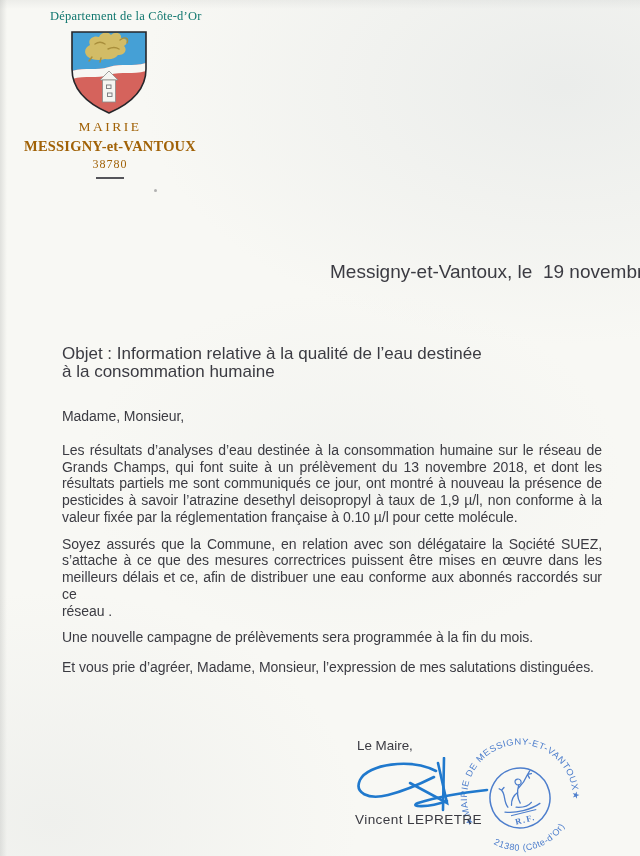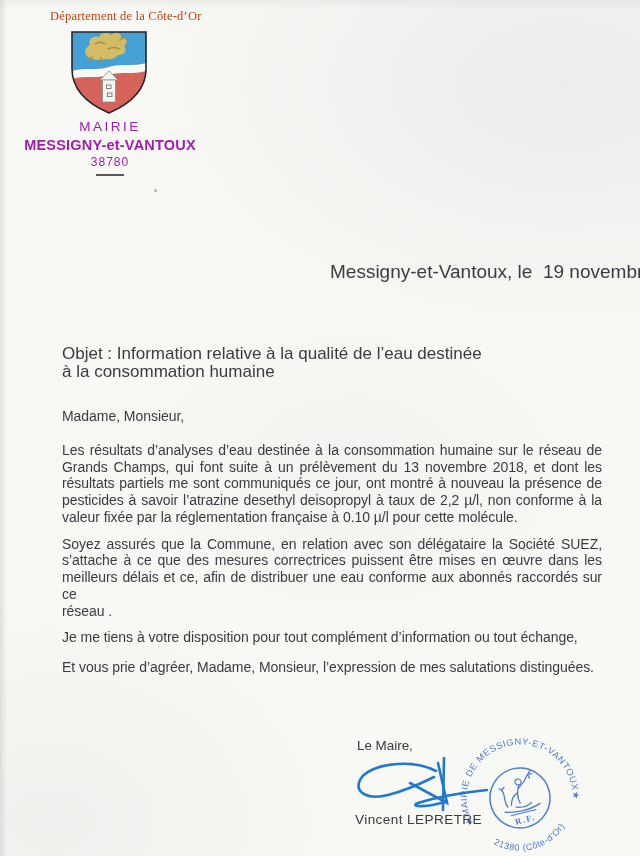--- a/index.html
+++ b/index.html
@@ -10,23 +10,23 @@
       radial-gradient(120% 55% at 88% 10%, rgba(205,211,214,.30), rgba(205,211,214,0) 55%),
       radial-gradient(80% 45% at 8% 96%, rgba(208,212,212,.22), rgba(208,212,212,0) 60%),
       radial-gradient(60% 30% at 55% 55%, rgba(214,219,221,.16), rgba(214,219,221,0) 70%),
       linear-gradient(90deg, rgba(168,170,168,.30) 0, rgba(168,170,168,0) 7px),
       linear-gradient(180deg, rgba(190,192,190,.20) 0, rgba(190,192,190,0) 9px),
       var(--paper,#f8f8f4);
     color:var(--ink,#3b3b42);
   }
   .abs{position:absolute;}
   
-  .dept{left:50px;top:9px;font-family:"Liberation Serif",serif;font-size:12.5px;color:#c2410c;letter-spacing:.2px;}
+  .dept{left:50px;top:9px;font-family:"Liberation Serif",serif;font-size:12.5px;color:#0f766e;letter-spacing:.2px;}
   .crest{left:68px;top:27px;}
-  .org{left:15px;top:119px;width:190px;text-align:center;font-family:Liberation Sans, sans-serif;color:#a21caf;}
+  .org{left:15px;top:119px;width:190px;text-align:center;font-family:Liberation Serif, serif;color:#a16207;}
   .org .mairie{font-size:13.5px;letter-spacing:2.5px;}
   .org .de{font-size:11.5px;margin-top:2px;}
   .org .commune{font-size:14.5px;font-weight:bold;margin-top:3px;letter-spacing:.2px;}
   .org .cp{font-size:12px;margin-top:2px;letter-spacing:1px;}
   .org .rule{width:28px;height:2px;background:#55555a;margin:5px auto 0 auto;}
   
   .dateline{left:330px;top:261px;font-size:19px;white-space:pre;}
   .subject{left:62px;top:345px;font-size:17px;line-height:17.6px;}
   .body-text{left:62px;top:408px;width:540px;font-size:14px;line-height:16.8px;letter-spacing:-.05px;}
   .salutation{margin-bottom:17px;}
@@ -84,31 +84,31 @@
   <div>à la consommation humaine</div>
 </div>
 
 <div class="abs body-text">
   <div class="salutation">Madame, Monsieur,</div>
   <div>
       <div class="para">
         <div class="pline">Les résultats d’analyses d’eau destinée à la consommation humaine sur le réseau de</div>
         <div class="pline">Grands Champs, qui font suite à un prélèvement du 13 novembre 2018, et dont les</div>
         <div class="pline">résultats partiels me sont communiqués ce jour, ont montré à nouveau la présence de</div>
-        <div class="pline">pesticides à savoir l’atrazine desethyl deisopropyl à taux de 2,2 µ/l, non conforme à la</div>
+        <div class="pline">pesticides à savoir l’atrazine desethyl deisopropyl à taux de 1,9 µ/l, non conforme à la</div>
         <div class="pline last">valeur fixée par la réglementation française à 0.10 µ/l pour cette molécule.</div>
       </div>
       <div class="para">
         <div class="pline">Soyez assurés que la Commune, en relation avec son délégataire la Société SUEZ,</div>
         <div class="pline">s’attache à ce que des mesures correctrices puissent être mises en œuvre dans les</div>
         <div class="pline">meilleurs délais et ce, afin de distribuer une eau conforme aux abonnés raccordés sur ce</div>
         <div class="pline last">réseau .</div>
       </div>
       <div class="para single">
-        <div class="pline last">Je me tiens à votre disposition pour tout complément d’information ou tout échange,</div>
+        <div class="pline last">Une nouvelle campagne de prélèvements sera programmée à la fin du mois.</div>
       </div>
       <div class="para single">
         <div class="pline last">Et vous prie d’agréer, Madame, Monsieur, l’expression de mes salutations distinguées.</div>
       </div>
     </div>
 </div>
 
 <div class="abs closing">Le Maire,</div>
 
 <svg class="abs stamp" width="122" height="122" viewBox="-61 -61 122 122" aria-hidden="true">

